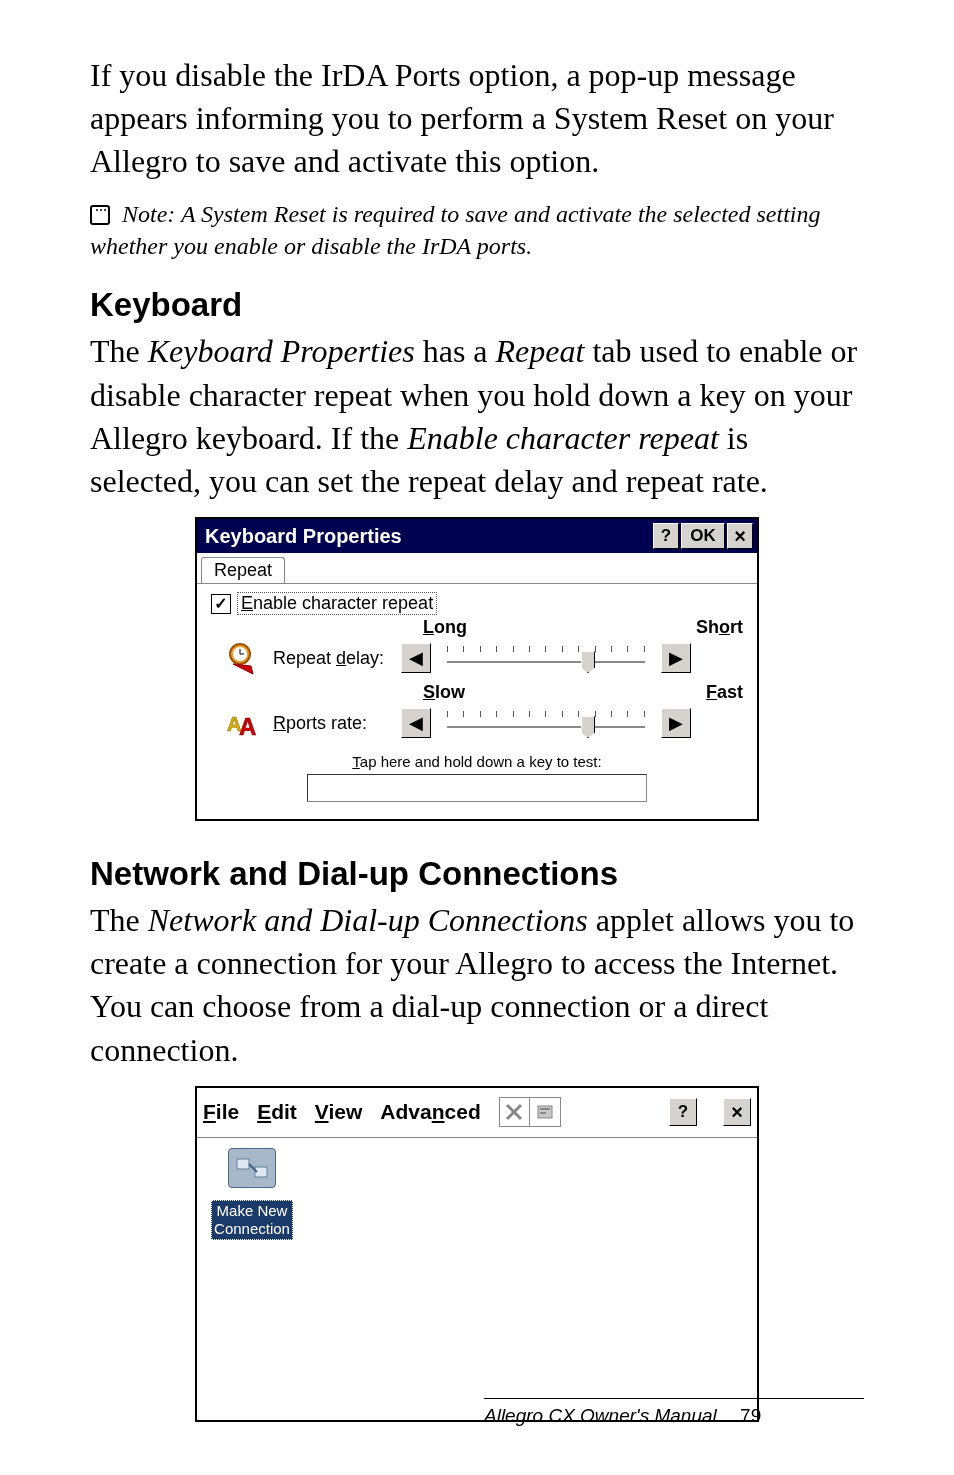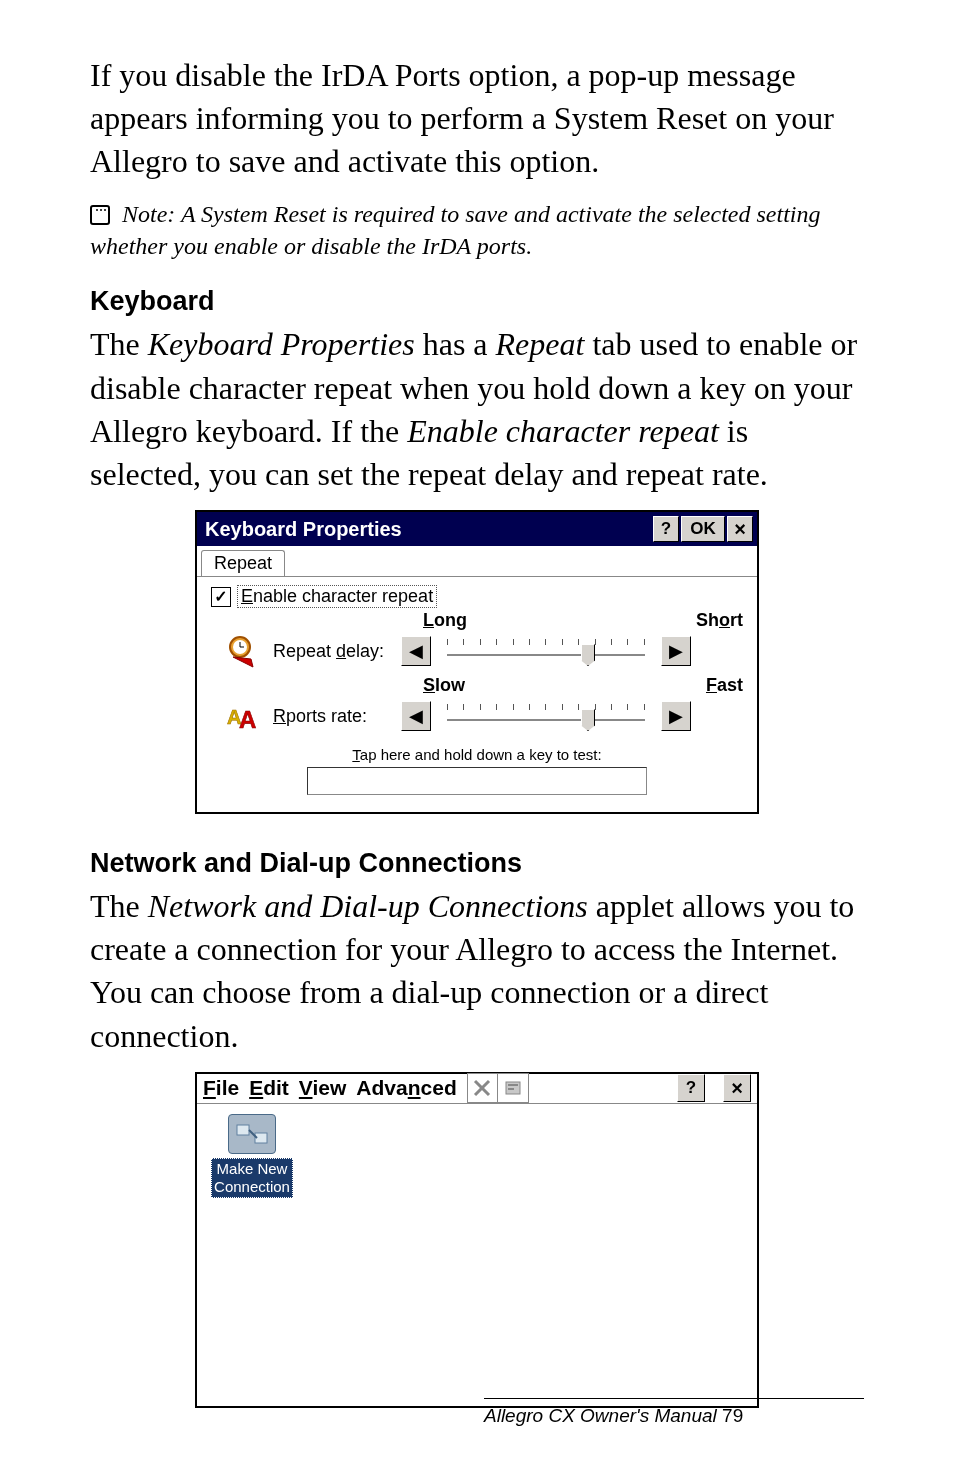--- a/index.html
+++ b/index.html
@@ -39,21 +39,21 @@
     position: absolute;
     top: 2px; left: 4px;
     width: 2px; height: 2px;
     background: #000;
     box-shadow: 4px 0 #000, 8px 0 #000;
     border-radius: 50%;
   }
   h2.heading {
     font-family: Arial, Helvetica, sans-serif;
     font-weight: bold;
-    font-size: 27px;
+    font-size: 33px;
     margin-bottom: 6px;
     margin-top: 14px;
   }
   .italic { font-style: italic; }
   .figure {
     display: flex;
     justify-content: center;
     margin: 14px 0 34px 0;
   }
   .win {
@@ -198,22 +198,22 @@
     display: inline-block;
   }
 
   
   .win2 { width: 564px; height: 336px; }
   .menubar {
     display: flex;
     align-items: center;
     border-bottom: 1px solid #888;
     padding: 4px 6px;
-    gap: 10px;
-    height: 30px;
+    gap: 18px;
+    height: 50px;
     font-family: Tahoma, Arial, sans-serif;
     font-weight: bold;
     font-size: 21px;
   }
   .menu-item { cursor: default; }
   .menubar .spacer { flex: 1; }
   .tool-icons {
     display: flex;
     border: 1px solid #888;
     height: 30px;
@@ -237,21 +237,21 @@
     width: 48px; height: 40px;
     background: #a8b8c8;
     border: 1px solid #4a6a88;
     border-radius: 4px;
     margin: 0 auto;
     display: flex;
     align-items: center;
     justify-content: center;
   }
   .conn-lbl {
-    margin-top: 4px;
+    margin-top: 12px;
     background: #1a3a6a;
     color: #fff;
     border: 1px dotted #fff;
     font-size: 15px;
     padding: 1px 2px;
     line-height: 1.2;
     display: inline-block;
   }
 
   
@@ -262,21 +262,21 @@
     font-family: Arial, Helvetica, sans-serif;
     font-size: 19px;
     font-style: italic;
   }
   .footer .rule {
     border-top: 1px solid #000;
     width: 380px;
     margin-left: auto;
     margin-bottom: 6px;
   }
-  .footer .pg { font-style: normal; }
+  .footer .pg { font-style: normal; margin-left: 18px; }
   .ul { text-decoration: underline; }
 </style>
 </head>
 <body>
 
 <p class="para">If you disable the IrDA Ports option, a pop-up message appears informing you to perform a System Reset on your Allegro to save and activate this option.</p>
 
 <p class="note-row">
   <span class="note-icon"></span>
   <span>Note: A System Reset is required to save and activate the selected setting whether you enable or disable the IrDA ports.</span>

